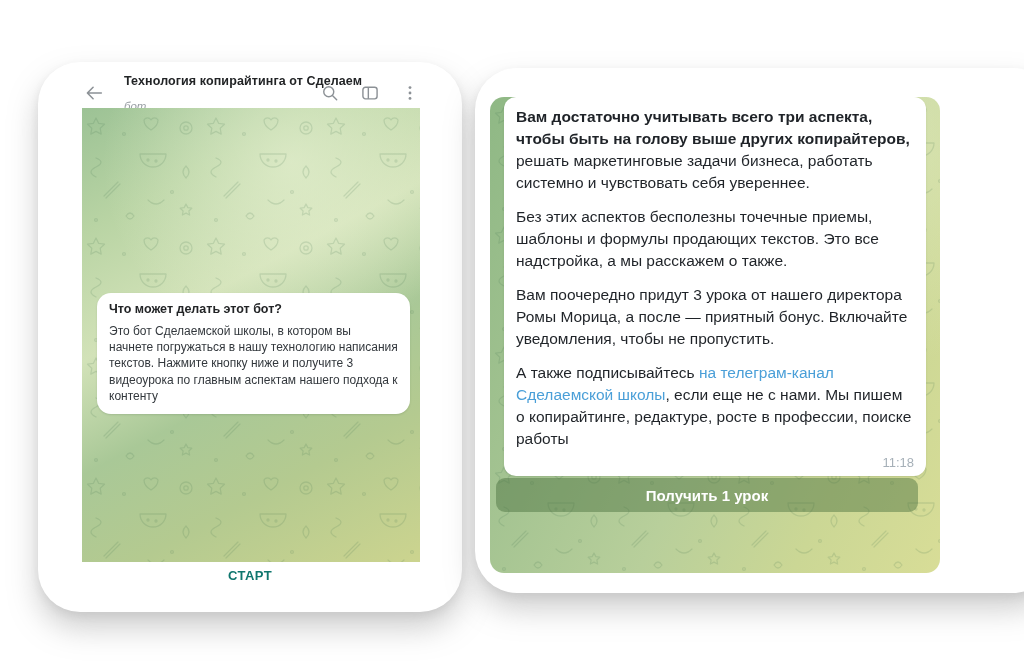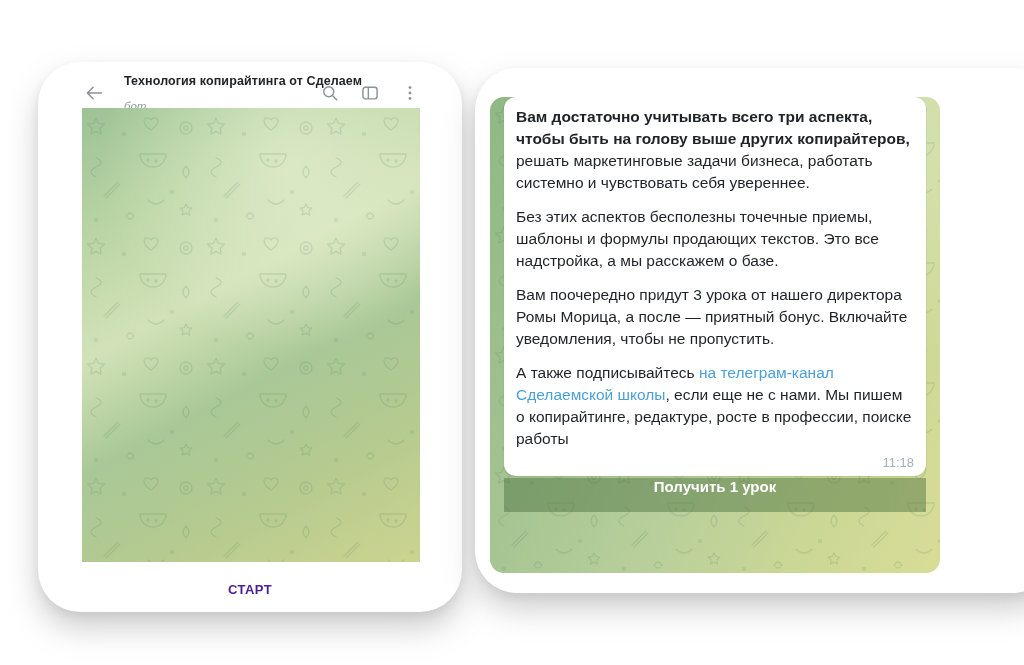--- a/index.html
+++ b/index.html
@@ -40,30 +40,30 @@
   .bubble.msg{left:14px;top:0;width:422px;border-radius:12px;box-sizing:border-box;
               padding:9px 12px 18px;box-shadow:0 1px 2px rgba(60,90,60,0.15);}
   .para{margin:0 0 12px;font-size:15.5px;line-height:22px;color:#1f2328;}
   .para:last-of-type{margin-bottom:8px;}
   .para b{font-weight:700;}
   .para.em{}
   .link{color:#4a9fd8;text-decoration:none;cursor:pointer;}
   .time{position:absolute;right:12px;bottom:6px;font-size:13px;color:#a6b0b8;}
 
   
-  .kb-btn{position:absolute;left:14px;width:422px;height:34px;border-radius:0;
-          background:rgba(73,112,60,0.46);display:flex;justify-content:center;
+  .kb-btn{position:absolute;left:6px;width:422px;height:34px;border-radius:9px;
+          background:rgba(73,112,60,0.46);display:flex;align-items:center;justify-content:center;
           color:#ffffff;font-size:15px;font-weight:600;cursor:pointer;}
   .kb-btn.b1{bottom:61px;}
   .kb-btn.b2{bottom:22px;}
   .ext{position:absolute;right:9px;top:7px;}
 
   
-  .start-btn{position:absolute;left:0;right:0;top:520px;text-align:center;
-             color:#4c1d95;font-size:13px;font-weight:600;letter-spacing:.4px;cursor:pointer;}
+  .start-btn{position:absolute;left:0;right:0;top:506px;text-align:center;
+             color:#0f766e;font-size:13px;font-weight:600;letter-spacing:.4px;cursor:pointer;}
 </style>
 </head>
 <body>
 
 <div class="canvas">
 
   <svg width="0" height="0" style="position:absolute" aria-hidden="true">
     <defs>
       <pattern id="doodles" width="120" height="120" patternUnits="userSpaceOnUse">
         <g fill="none" stroke="#3f6f48" stroke-opacity="0.16" stroke-width="1.3" stroke-linecap="round" stroke-linejoin="round">
@@ -120,34 +120,38 @@
               <circle cx="12" cy="18.5" r="1.7"></circle>
             </svg>
         </span>
       </div>
     </div>
 
     <div class="chat-bg">
       <svg class="pat" aria-hidden="true">
           <rect width="100%" height="100%" fill="url(#doodles)"></rect>
         </svg>
+      <div class="bubble intro">
+        <div class="b-title">Что может делать этот бот?</div>
+        <div class="b-body">Это бот Сделаемской школы, в котором вы начнете погружаться в нашу технологию написания текстов. Нажмите кнопку ниже и получите 3 видеоурока по главным аспектам нашего подхода к контенту</div>
+      </div>
     </div>
 
     <div class="start-btn">СТАРТ</div>
   </div>
 
   <div class="phone right">
     <div class="chat-bg2">
       <svg class="pat" aria-hidden="true">
           <rect width="100%" height="100%" fill="url(#doodles)"></rect>
         </svg>
 
       <div class="bubble msg">
         <p class="para"><b>Вам достаточно учитывать всего три аспекта, чтобы быть на голову выше других копирайтеров,</b><span> решать маркетинговые задачи бизнеса, работать системно и чувствовать себя увереннее.</span></p>
-        <p class="para">Без этих аспектов бесполезны точечные приемы, шаблоны и формулы продающих текстов. Это все надстройка, а мы расскажем о базе.</p>
+        <p class="para">Без этих аспектов бесполезны точечные приемы, шаблоны и формулы продающих текстов. Это все надстройка, а мы расскажем о также.</p>
         <p class="para em">Вам поочередно придут 3 урока от нашего директора Ромы Морица, а после — приятный бонус. Включайте уведомления, чтобы не пропустить.</p>
         <p class="para em"><span>А также подписывайтесь </span><a class="link">на телеграм-канал Сделаемской школы</a><span>, если еще не с нами. Мы пишем о копирайтинге, редактуре, росте в профессии, поиске работы</span></p>
         <div class="time">11:18</div>
       </div>
 
       <div class="kb-btn b1">
         <span>Получить 1 урок</span>
       </div>
     </div>
   </div>

